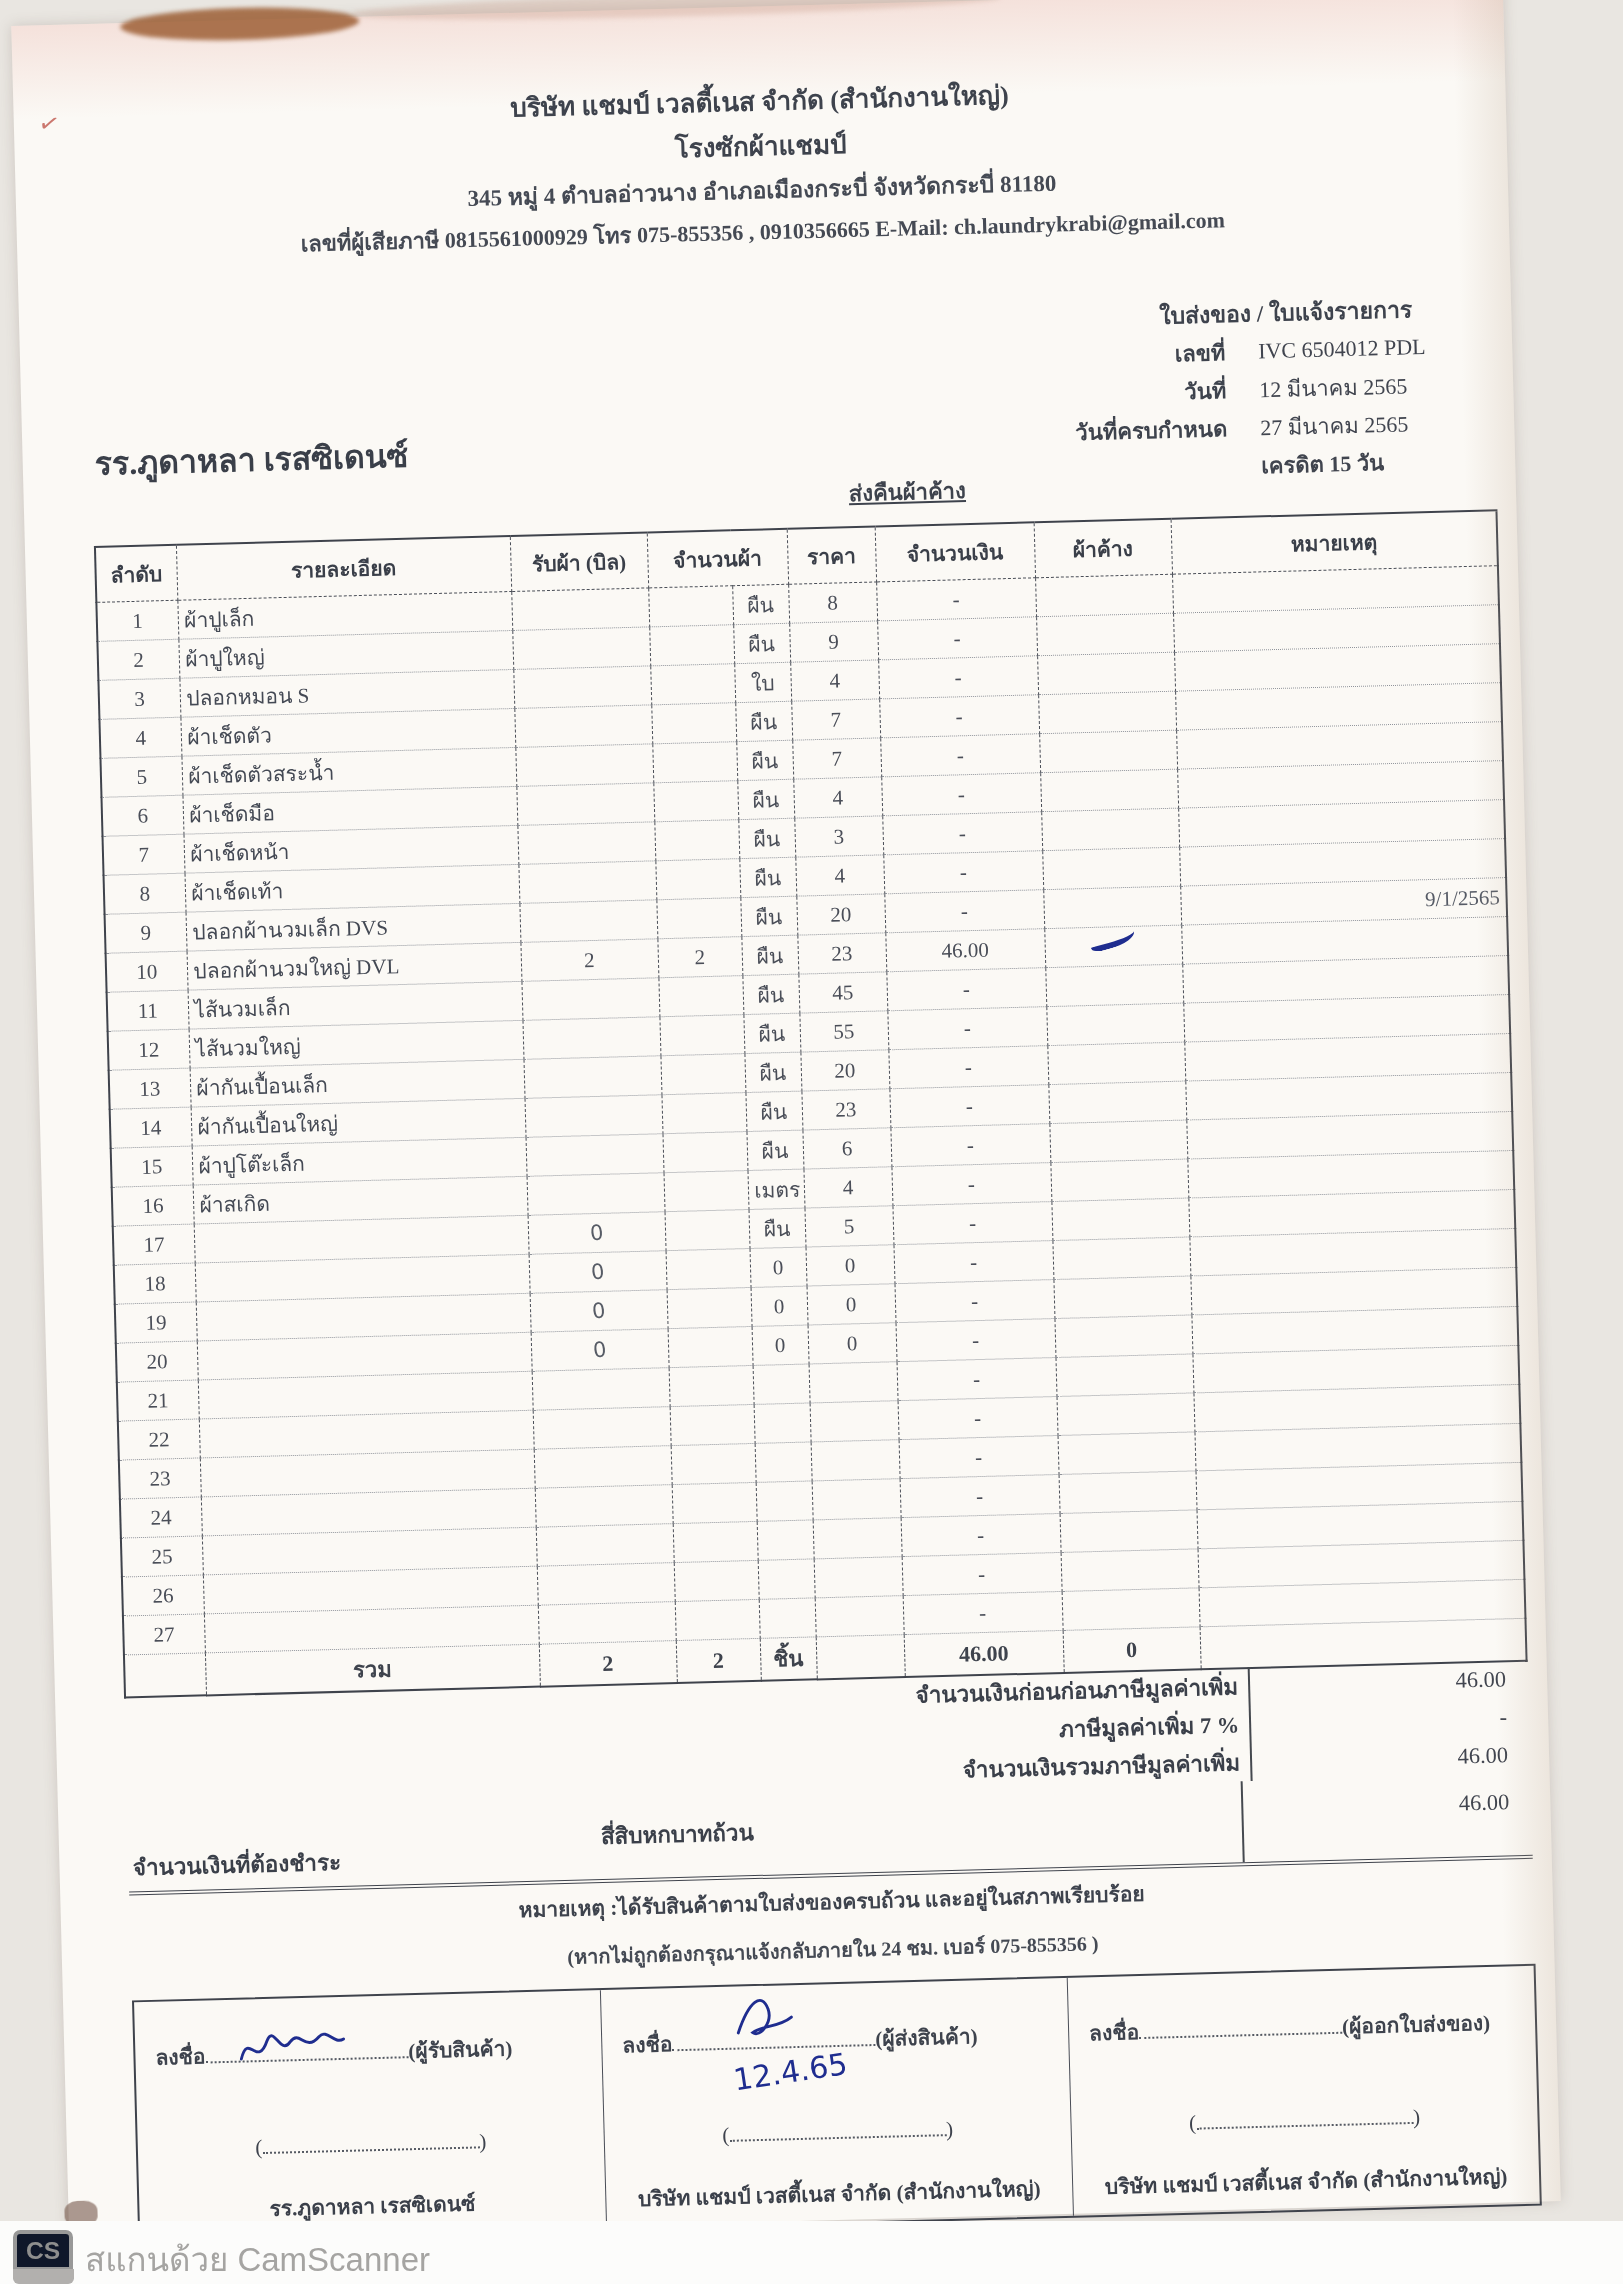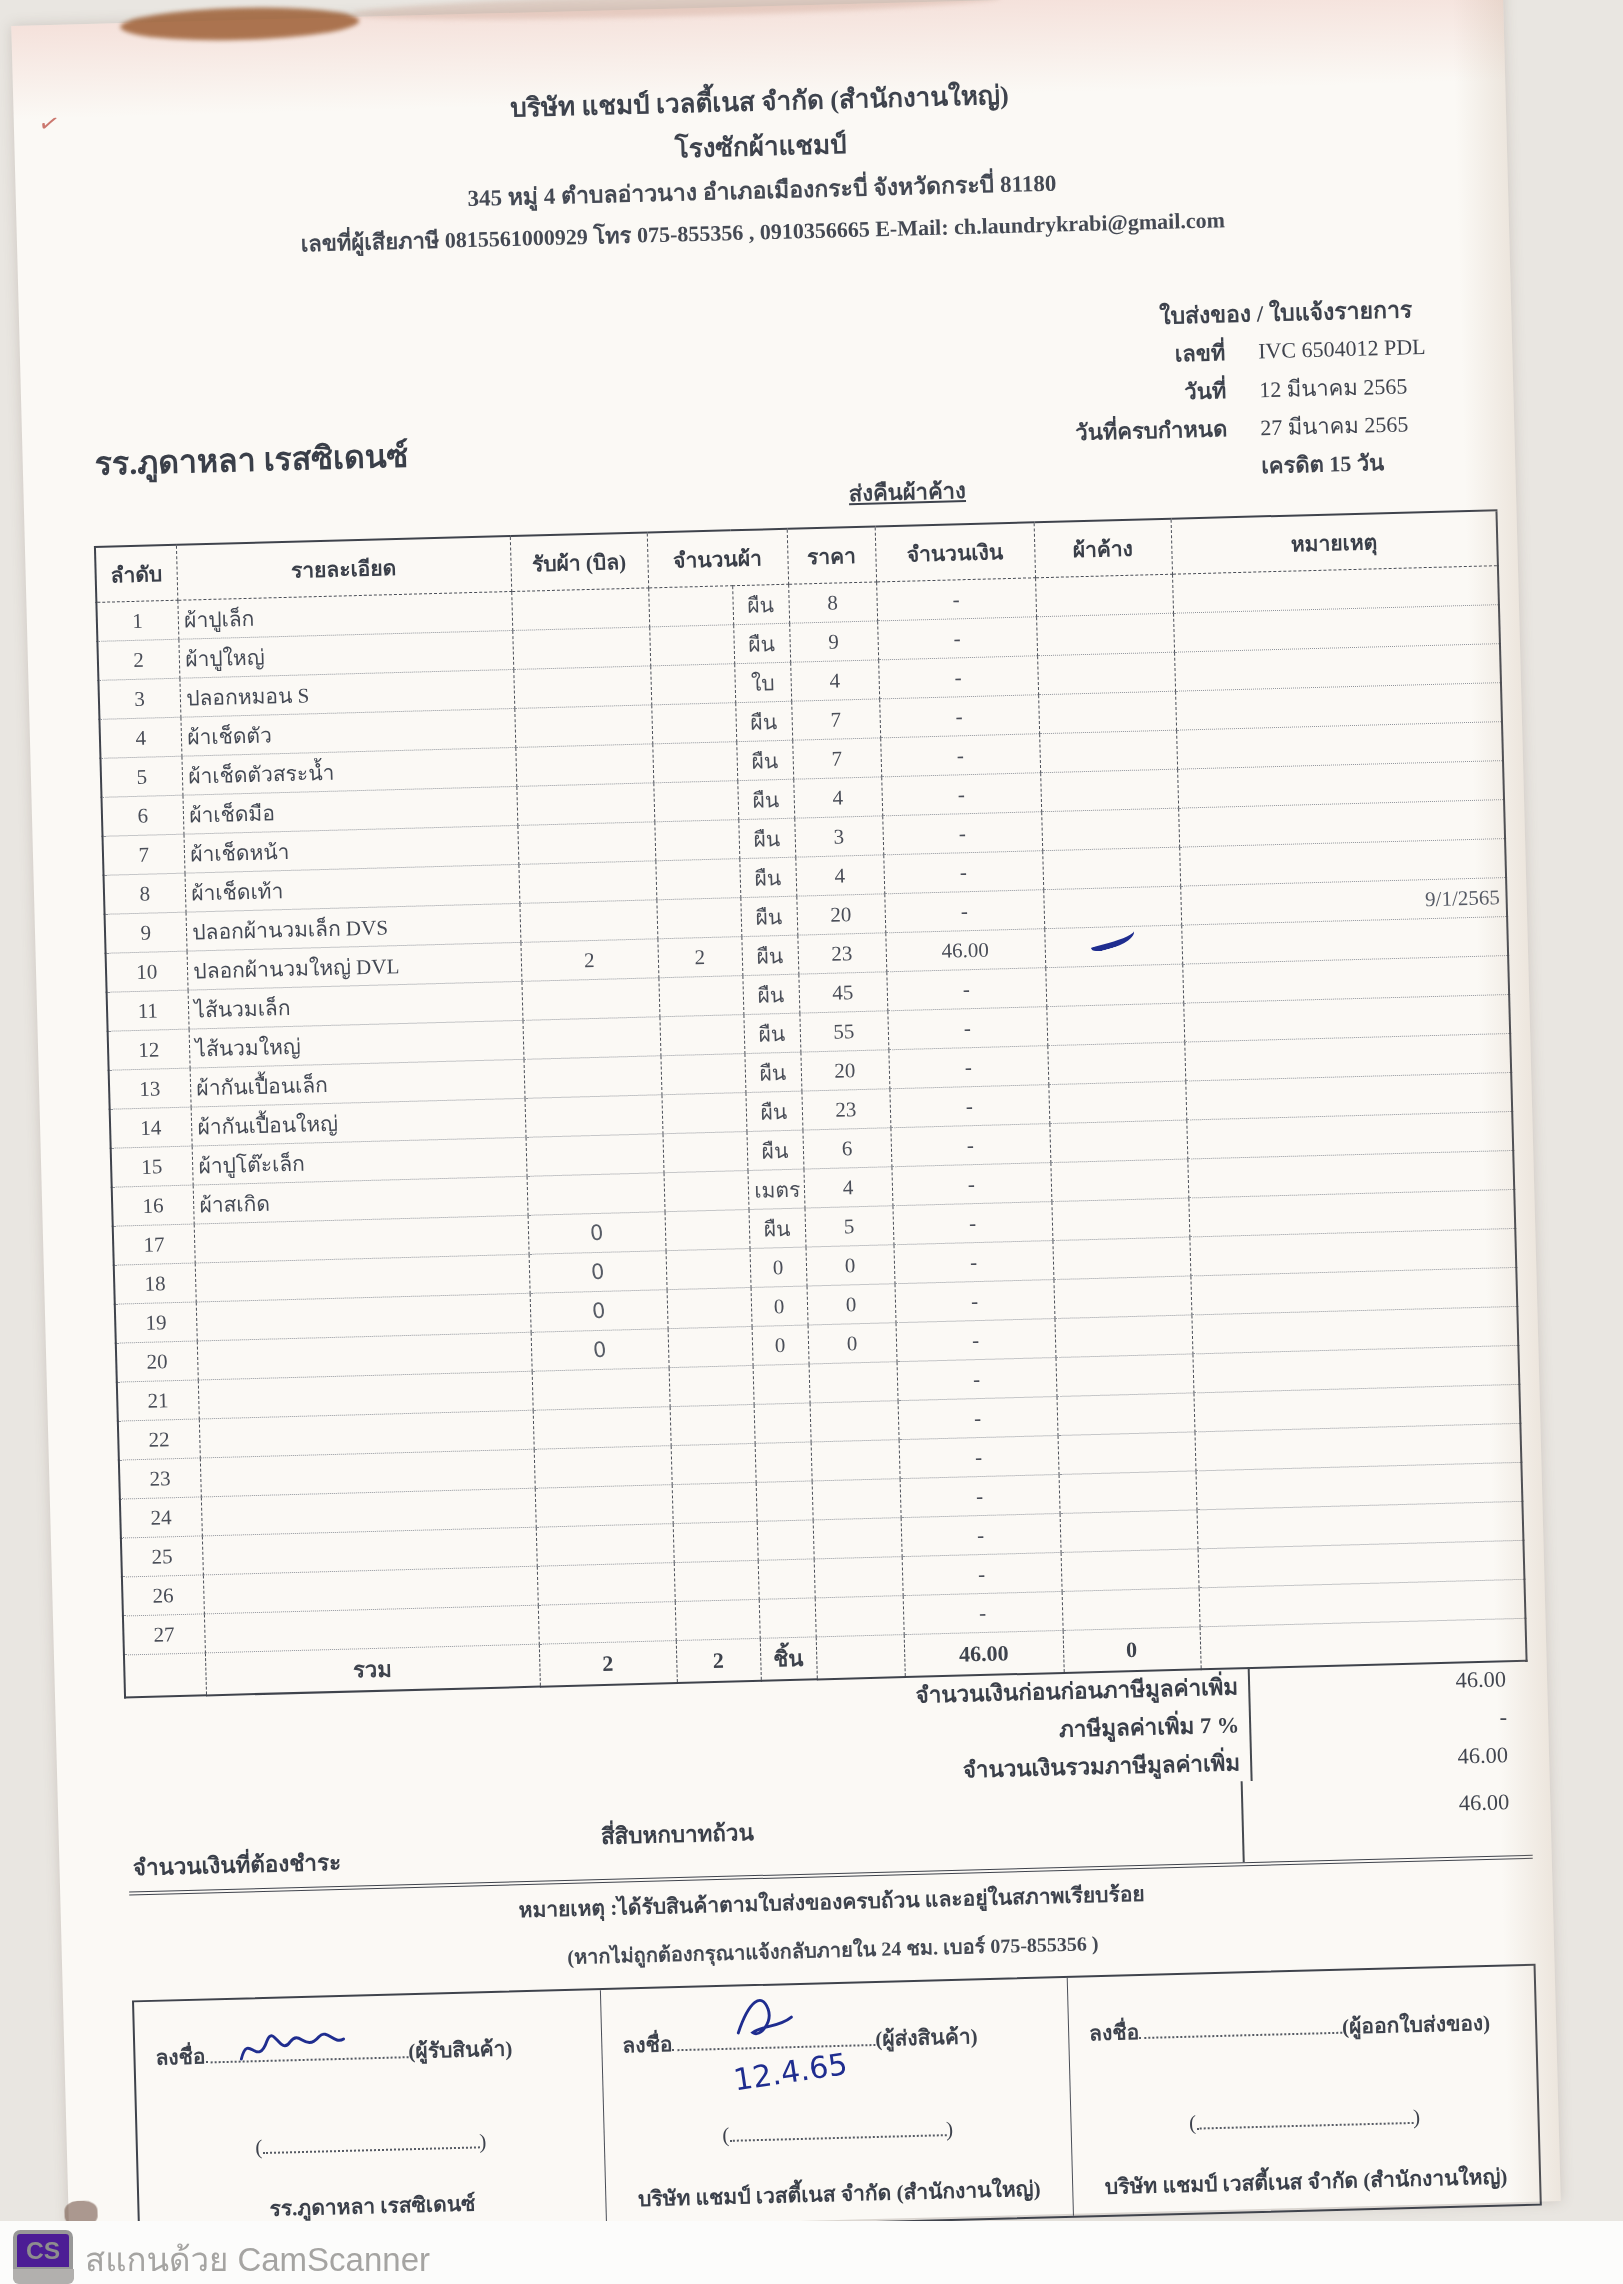--- a/index.html
+++ b/index.html
@@ -80,21 +80,21 @@
   .sig-company{position:absolute;bottom:11.6px;left:0;width:100%;text-align:center;
     font-size:21px;font-weight:bold;color:#3b404a;}
   .sig-svg{position:absolute;top:-13px;left:80px;}
   .sig-svg2{position:absolute;top:-29px;left:109px;}
   .sig-date{position:absolute;top:69px;left:130px;font-size:30px;color:#1f2d8f;
     transform:rotate(-7deg);font-family:"DejaVu Sans",sans-serif;}
   
   .footer{position:absolute;left:0;top:2221px;width:1623px;height:63px;background:#fcfcfb;z-index:6;}
   .cs-icon{position:absolute;left:13px;top:8.7px;width:52px;height:33px;border:4.3px solid #989898;
     border-radius:7.2px 7.2px 1.4px 1.4px;color:#8e8e8e;font-family:"Liberation Sans",sans-serif;
-    font-weight:bold;font-size:24.6px;text-align:center;line-height:33px;background:#4c1d95;}
+    font-weight:bold;font-size:24.6px;text-align:center;line-height:33px;background:#0f172a;}
   .cs-tab{position:absolute;left:13px;top:48px;width:61px;height:14.5px;background:#b2b0ae;border-radius:0 0 5.8px 5.8px;}
   .cs-text{position:absolute;left:85px;top:11.6px;font-size:33px;color:#a5a4a2;
     font-family:"Liberation Sans","DejaVu Sans",sans-serif;}
 </style>
 </head>
 <body>
 
 <div id="page">
   <div id="paper">
     <div class="blob-top"></div>

